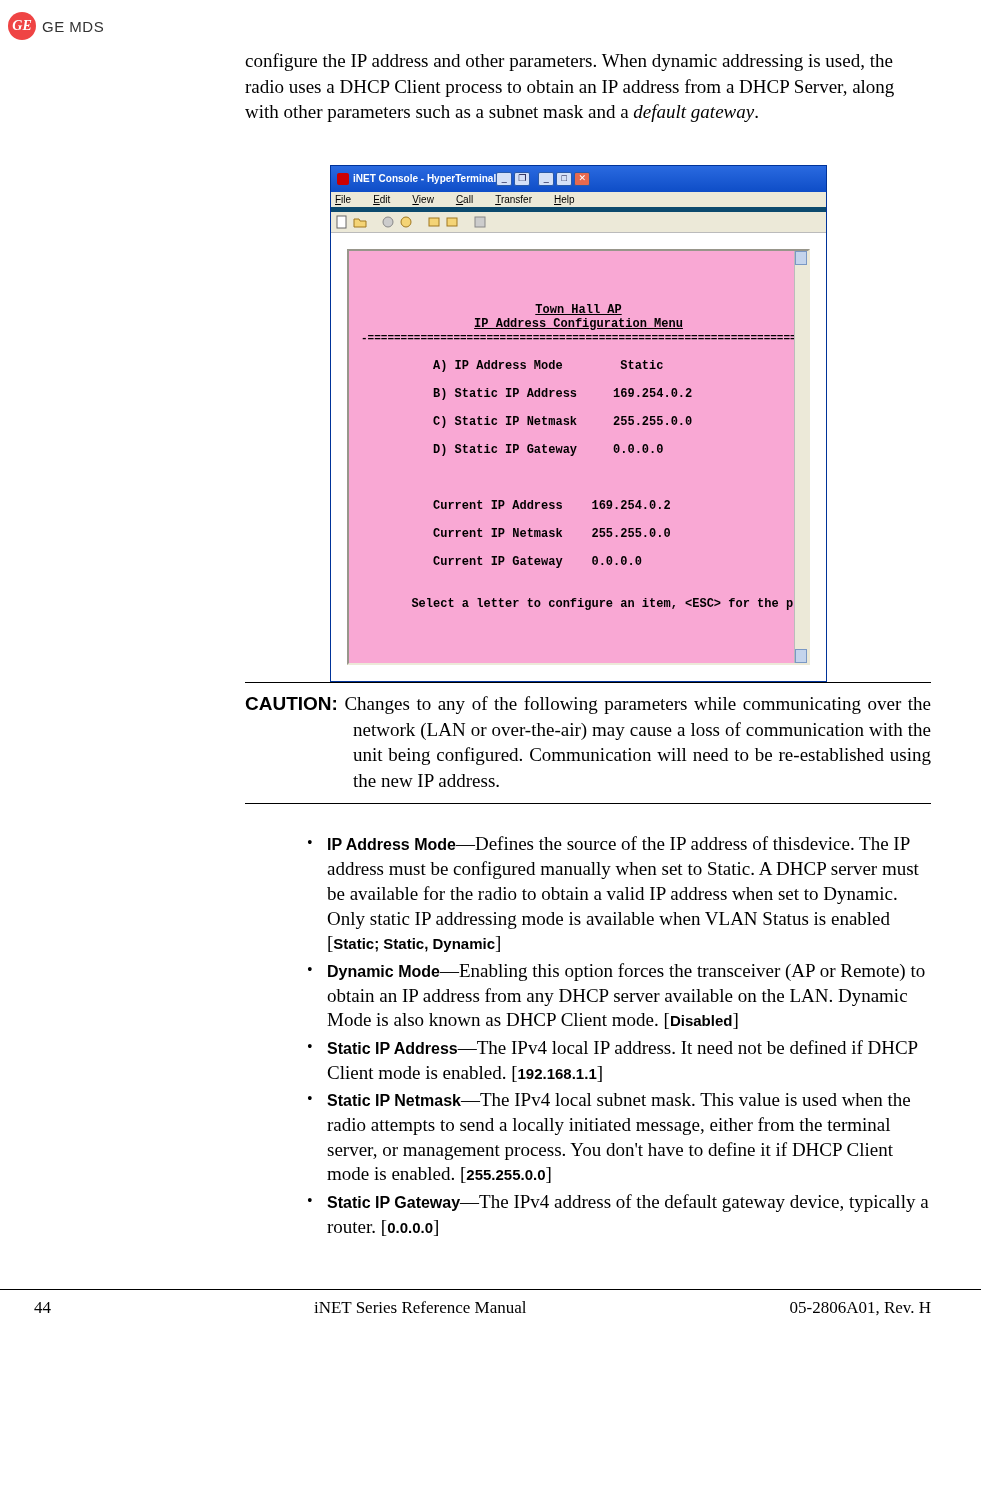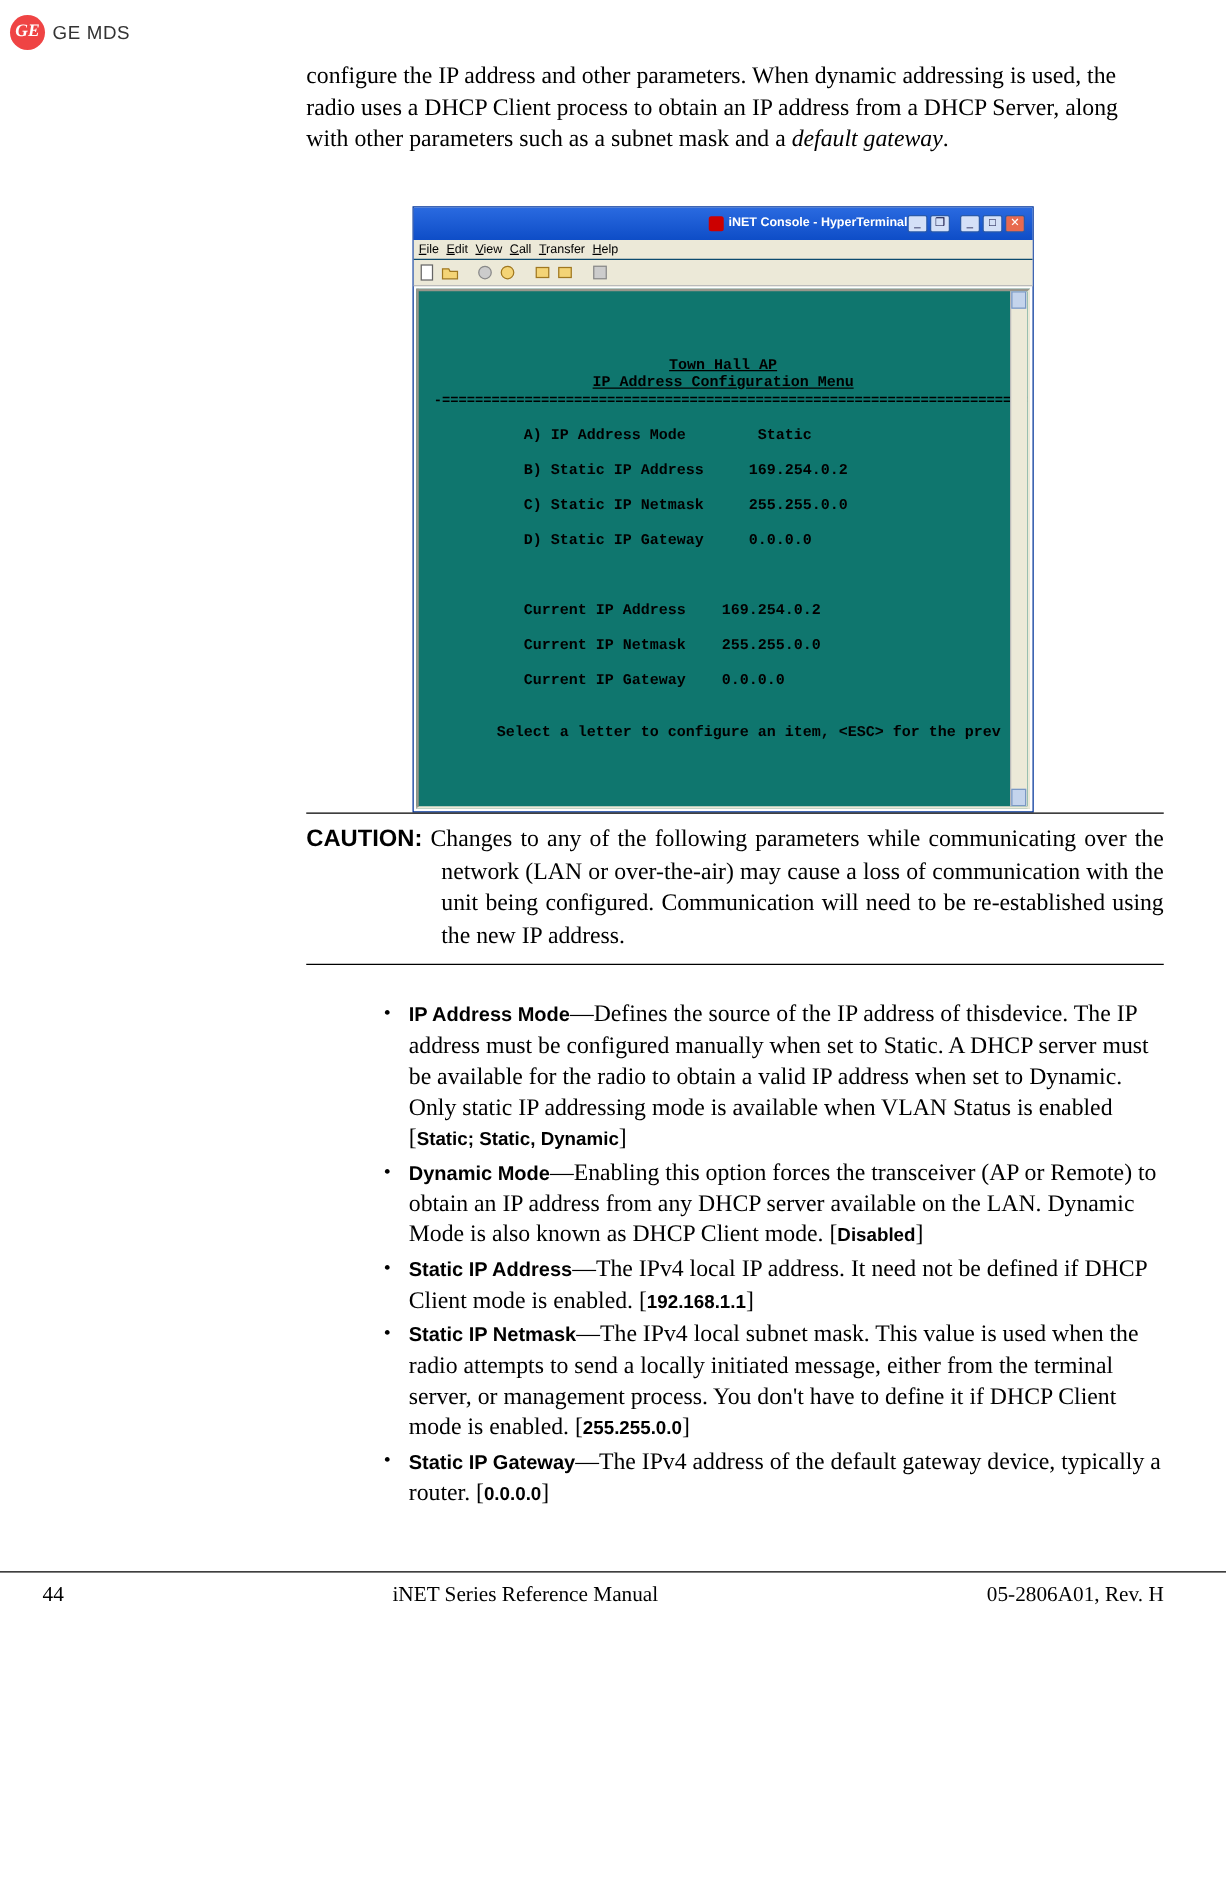--- a/index.html
+++ b/index.html
@@ -54,21 +54,21 @@
       border: 1px solid #003399;
       background: #fff;
       font-family: Tahoma, Arial, sans-serif;
       font-size: 10px;
     }
     .tw-title {
       background: linear-gradient(to bottom, #2a6ae0, #0e4dc7);
       color: #fff;
       padding: 13px 6px;
       display: flex;
-      justify-content: flex-end;
+      justify-content: flex-start;
       align-items: center;
       height: 18px;
     }
     .tw-title-left { display: flex; align-items: center; gap: 4px; }
     .tw-icon {
       width: 12px; height: 12px;
       background: #c00;
       border-radius: 2px;
     }
     .tw-title-text { font-weight: bold; font-size: 10px; }
@@ -82,49 +82,49 @@
       text-align: center;
       line-height: 11px;
       color: #003;
     }
     .tw-btn.close { background: #e86a4f; color: #fff; }
     .tw-btn-group { display: flex; gap: 2px; margin-right: 6px; }
     .tw-menu {
       background: #ece9d8;
       padding: 2px 4px;
       display: flex;
-      gap: 6px;
+      gap: 22px;
       font-size: 10px;
       color: #000;
-      border-bottom: 1px solid #0c4a6e;
+      border-bottom: 5px solid #0c4a6e;
     }
     .tw-menu span u { text-decoration: underline; }
     .tw-toolbar {
       background: #ece9d8;
       padding: 3px 4px;
       border-bottom: 1px solid #bbb;
       display: flex;
       gap: 4px;
       align-items: center;
     }
     .tb-icon {
       width: 14px; height: 14px;
       display: inline-block;
     }
     .tw-body {
-      background: #0f766e;
+      background: #f9a8d4;
       padding: 10px 0 10px 0;
       font-family: 'Courier New', monospace;
       font-size: 12px;
       font-weight: bold;
       white-space: pre;
       min-height: 290px;
       position: relative;
       border: 2px inset #ece9d8;
-      margin: 2px;
+      margin: 16px;
       overflow: hidden;
     }
     .tw-body-inner {
       padding: 0 12px;
     }
     .tw-scroll {
       position: absolute;
       right: 0; top: 0; bottom: 0;
       width: 14px;
       background: #ece9d8;

